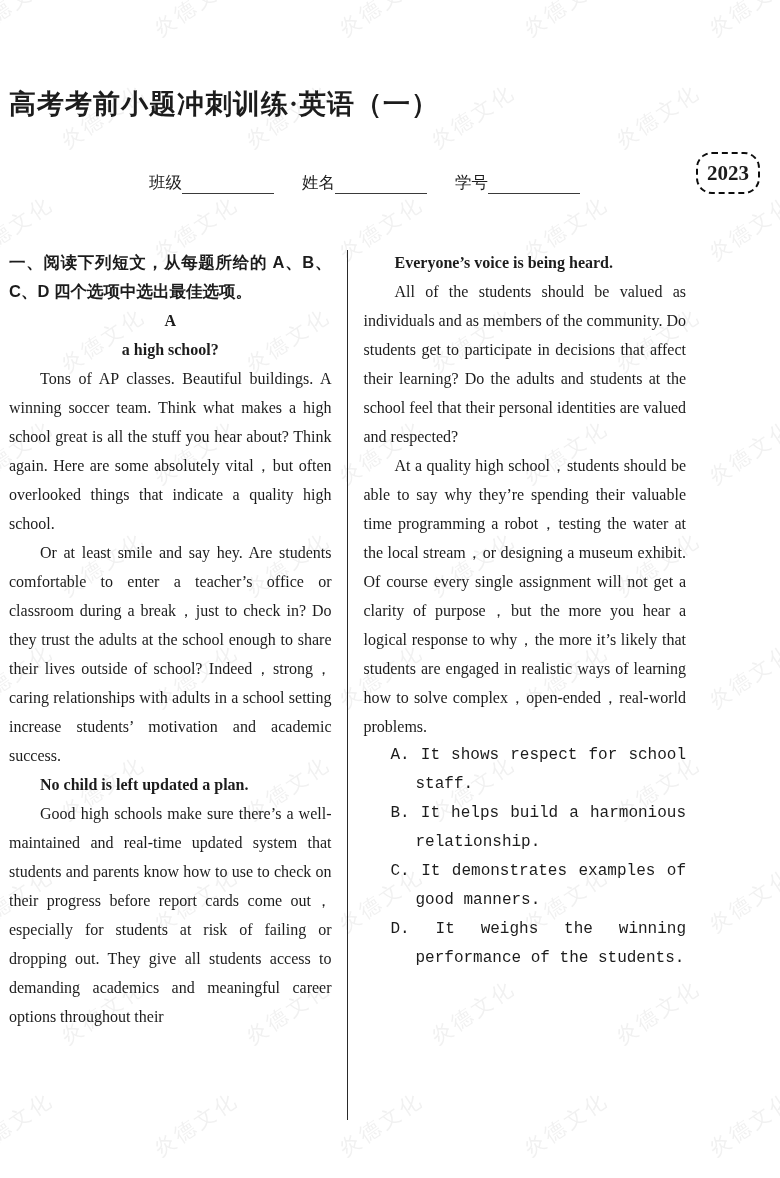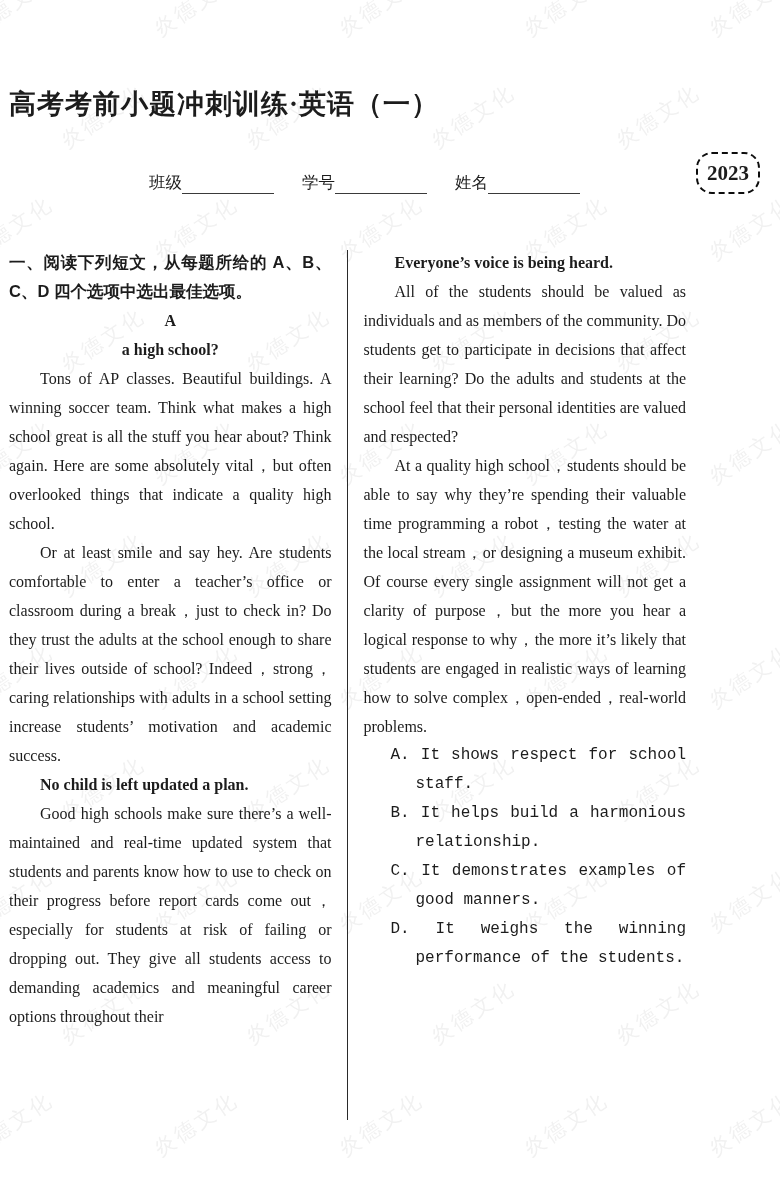--- a/index.html
+++ b/index.html
@@ -160,25 +160,25 @@
   <div class="content">
 
     <div class="title">高考考前小题冲刺训练·英语（一）</div>
 
     <div class="meta-row">
       <div class="meta-field">
         <span class="meta-label">班级</span>
           <span class="meta-blank"></span>
       </div>
       <div class="meta-field">
+        <span class="meta-label">姓名</span>
+          <span class="meta-blank"></span>
+      </div>
+      <div class="meta-field">
         <span class="meta-label">学号</span>
-          <span class="meta-blank"></span>
-      </div>
-      <div class="meta-field">
-        <span class="meta-label">姓名</span>
           <span class="meta-blank"></span>
       </div>
       <div class="year-badge">2023</div>
     </div>
 
     <div class="columns">
 
       <div class="col">
         <div class="cn-instruction">一、阅读下列短文，从每题所给的 A、B、C、D 四个选项中选出最佳选项。</div>
         <div class="center-head">A</div>

